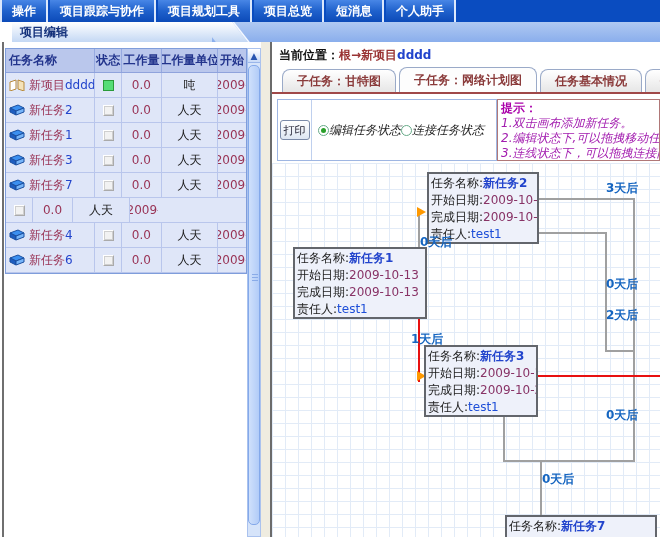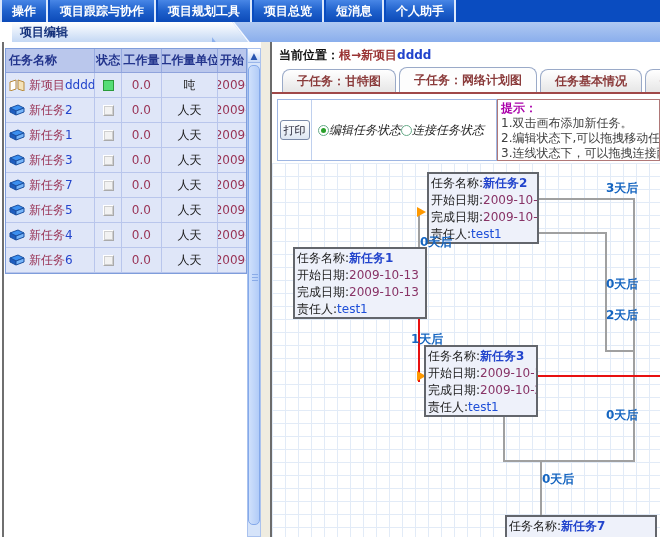--- a/index.html
+++ b/index.html
@@ -60,21 +60,21 @@
   .toolbar { position:absolute; left:5px; top:57px; width:220px; height:62px; border:1px solid #9fb6e2; display:flex; }
   .print-cell { width:34px; border-right:1px solid #bfd0ee; display:flex; align-items:center; justify-content:center; }
   .print-btn { width:30px; height:20px; border:1px solid #7a8aa8; border-radius:3px; background:linear-gradient(180deg,#ffffff,#dde6f2); font-size:11px; color:#223; display:flex; align-items:center; justify-content:center; cursor:pointer; white-space:nowrap; }
   .radio-cell { flex:1; display:flex; align-items:center; padding-left:6px; white-space:nowrap; overflow:hidden;font-style:italic; }
   .radio { width:11px; height:11px; border-radius:50%; border:1px solid #6a8; background:#fff; position:relative; flex:0 0 11px; }
   .radio.checked::after { content:""; position:absolute; left:2px; top:2px; width:5px; height:5px; border-radius:50%; background:#2aa02a; }
   .radio-label { color:#222; }
 
   .hint { position:absolute; left:225px; top:57px; right:0; height:62px; border:1px solid #b07878; padding:1px 0 0 3px; overflow:hidden; white-space:nowrap; }
   .hint-title { color:#aa00aa; font-weight:bold; line-height:15px; }
-  .hint-line { color:#404040; line-height:15px; }
+  .hint-line { color:#a21caf; line-height:15px;font-style:italic; }
 
   
   .canvas { position:absolute; left:0; top:121px; right:0; bottom:0; overflow:hidden; background:#fff;
     background-image:linear-gradient(#e2ebf7 1px,transparent 1px),linear-gradient(90deg,#e2ebf7 1px,transparent 1px);
     background-size:13px 13px; }
   .task-box { position:absolute; width:114px; height:72px; background:#eef1fa; border:2px solid #63666c; padding:1px 2px; line-height:17px; white-space:nowrap; overflow:hidden; }
   .task-box .lbl { color:#1b1b1b; }
   .task-box .val-name { color:#2244cc; font-weight:bold; }
   .task-box .val-date { color:#883366; }
   .task-box .val-owner { color:#1d4ed8; }
@@ -186,28 +186,20 @@
       <span><span class="maroon">新任务</span><span class="blue-id">7</span></span>
     </div>
     <div class="cell c-status">
         <span class="status-sq"></span>
       </div>
     <div class="cell c-work maroon">0.0</div>
     <div class="cell c-unit unit-txt">人天</div>
     <div class="cell c-start maroon">2009-</div>
   </div>
   <div class="t-row">
-    <div class="cell c-name">
-      <svg class="book-icon" viewBox="0 0 16 12">
-          <path d="M1 4 L9 1 L15 4 L7 7 Z" fill="#3b8ff0" stroke="#1a4fa0"></path>
-          <path d="M1 4 L7 7 L7 11 L1 8 Z" fill="#1d5dc0" stroke="#1a4fa0"></path>
-          <path d="M15 4 L7 7 L7 11 L15 8 Z" fill="#77b4f8" stroke="#1a4fa0"></path>
-        </svg>
-      <span><span class="maroon">新任务</span><span class="blue-id">5</span></span>
-    </div>
     <div class="cell c-status">
         <span class="status-sq"></span>
       </div>
     <div class="cell c-work maroon">0.0</div>
     <div class="cell c-unit unit-txt">人天</div>
     <div class="cell c-start maroon">2009-</div>
   </div>
   <div class="t-row">
     <div class="cell c-name">
       <svg class="book-icon" viewBox="0 0 16 12">

